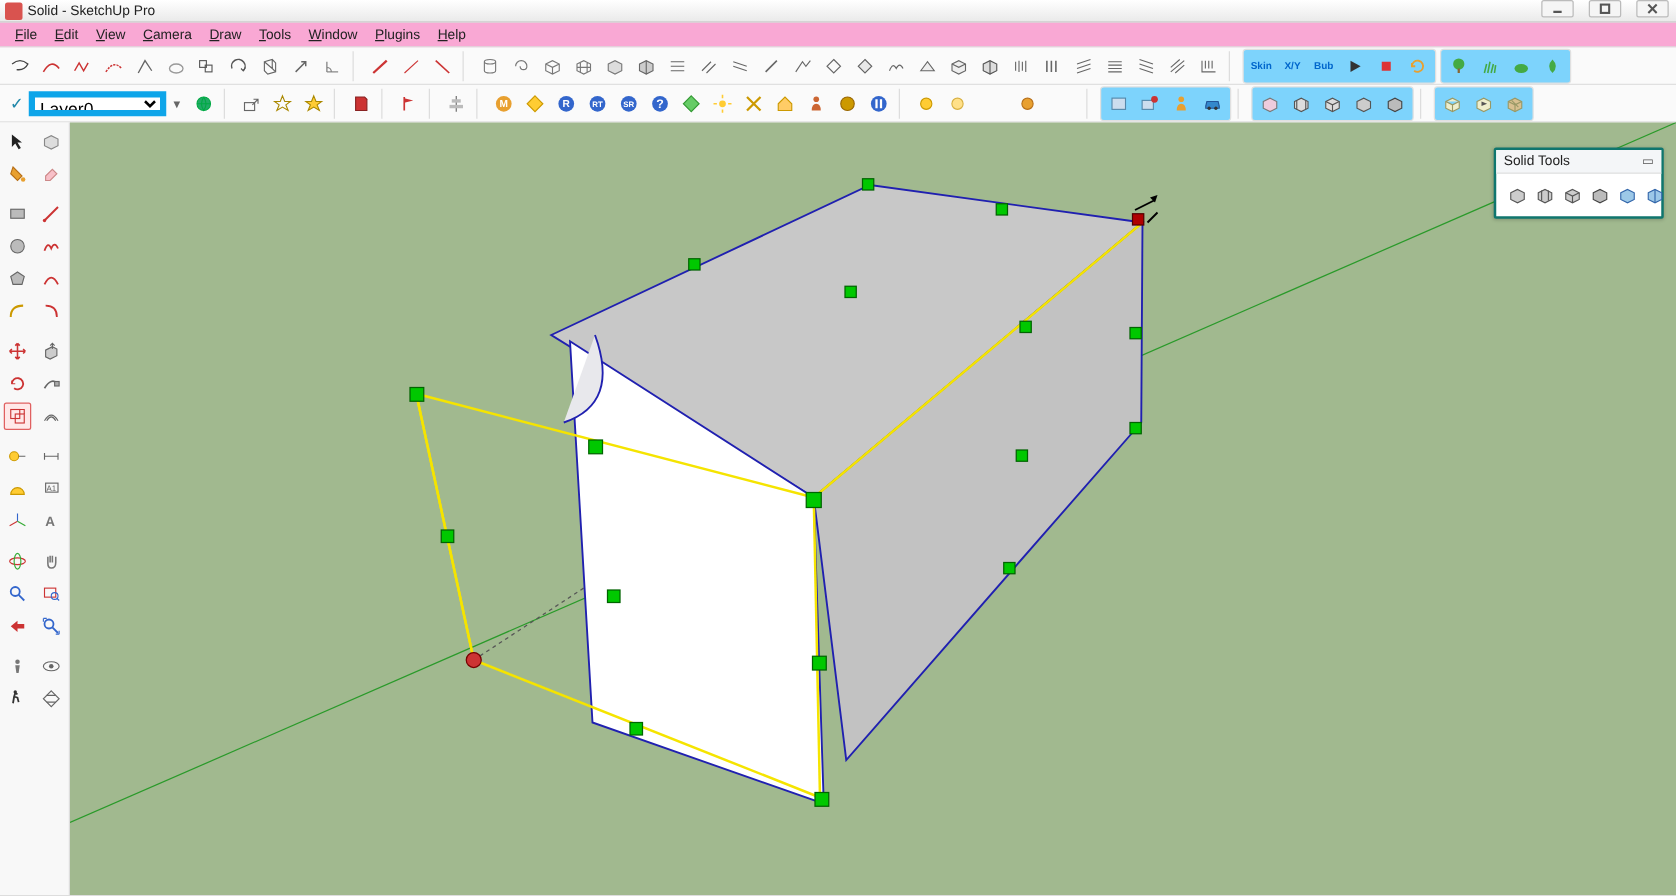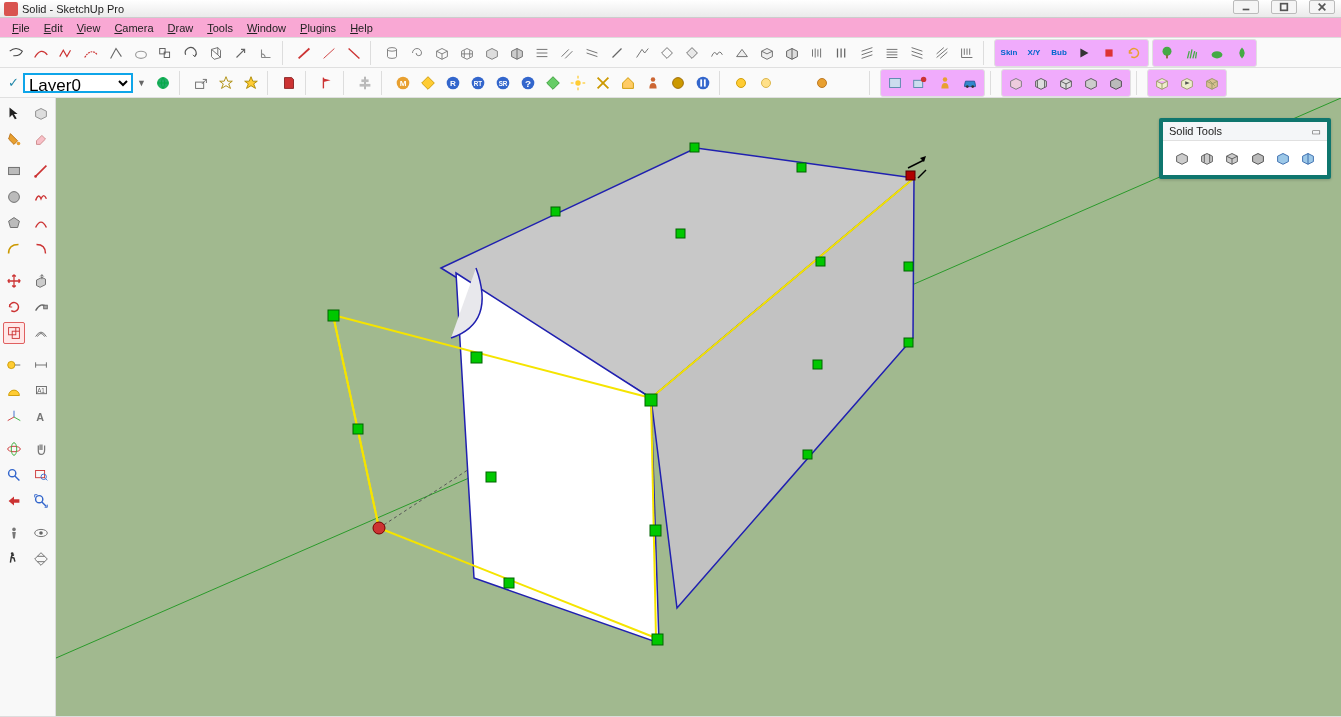--- a/index.html
+++ b/index.html
@@ -14,40 +14,40 @@
 
 .menubar { height:20px; background:#f9a8d4; border-bottom:1px solid #ddd; display:flex; align-items:center; padding:0 6px; gap:2px;}
 .menubar .item { font-size:11px; color:#222; padding:2px 6px; cursor:default;}
 .menubar .item u{ text-decoration:underline; }
 
 .toolbar-row { height:30px; background:#fafafa; border-bottom:1px solid #e0e0e0; display:flex; align-items:center; padding:0 4px; gap:1px;}
 .toolbar-row.row2 { height:30px; }
 .tbtn { width:24px; height:24px; border:1px solid transparent; display:flex; align-items:center; justify-content:center; border-radius:2px;}
 .tbtn svg{ width:18px;height:18px; }
 .tsep { width:6px; height:24px; border-left:1px solid #ddd; margin:0 3px;}
-.tgroup { display:flex; align-items:flex-start; border:1px solid #e0e0e0; border-radius:3px; padding:1px 2px; margin:0 1px; gap:1px; background:#f0abfc;}
+.tgroup { display:flex; align-items:flex-start; border:1px solid #e0e0e0; border-radius:3px; padding:1px 2px; margin:0 1px; gap:1px; background:#7dd3fc;}
 
 .layerbox { display:flex; align-items:center; gap:4px; margin:0 4px;}
 .layerbox .chk { color:#28a; font-size:13px; }
-.layerbox select{ font-size:17px; border:2px solid #0ea5e9; height:20px; width:110px; background:#fff;}
+.layerbox select{ font-size:14px; border:5px solid #0ea5e9; height:20px; width:110px; background:#fff;}
 
 .txtbadge { font-size:8px; font-weight:bold; color:#0066cc; line-height:8px; padding:0;}
 
 .main { display:flex; height:618px; }
 .sidebar { width:56px; background:#f8f8f8; border-right:1px solid #ddd; display:flex; flex-direction:column; padding-top:2px;}
 .srow { display:flex; height:26px; align-items:center; justify-content:space-around; }
 .sbtn { width:22px; height:22px; display:flex; align-items:center; justify-content:center; border:1px solid transparent; border-radius:2px;}
 .sbtn.active{ border-color:#e06060; background:#ffe8e8; }
 .sbtn svg{ width:18px;height:18px;}
 .sgap{ height:6px; }
 
 .viewport { flex:1; position:relative; background:#a1b98f; }
 .viewport svg.scene { position:absolute; inset:0; }
 
-.floatpanel { position:absolute; top:20px; right:10px; width:172px; background:#fff; border:4px solid #0f766e; box-shadow:0 1px 3px rgba(0,0,0,.2); border-radius:2px;}
+.floatpanel { position:absolute; top:20px; right:10px; width:136px; background:#fff; border:2px solid #0f766e; box-shadow:0 1px 3px rgba(0,0,0,.2); border-radius:2px;}
 .floatpanel .hd{ display:flex; align-items:center; justify-content:space-between; padding:3px 6px; font-size:11px; color:#222; border-bottom:1px solid #e0e0e0; background:#f4f6f8;}
 .floatpanel .hd .x{ font-size:10px; color:#555; cursor:default;}
 .floatpanel .body{ display:flex; gap:4px; padding:6px 8px; }
 .floatpanel .pbtn{ width:22px; height:22px; display:flex; align-items:center; justify-content:center; border-radius:2px;}
 .floatpanel .pbtn svg{width:18px;height:18px;}
 
 .status { height:31px; background:#f7f7f7; border-top:1px solid #ddd; display:flex; align-items:center; justify-content:space-between; padding:0 8px; font-size:11px; color:#222;}
 </style>
 </head>
 <body>

